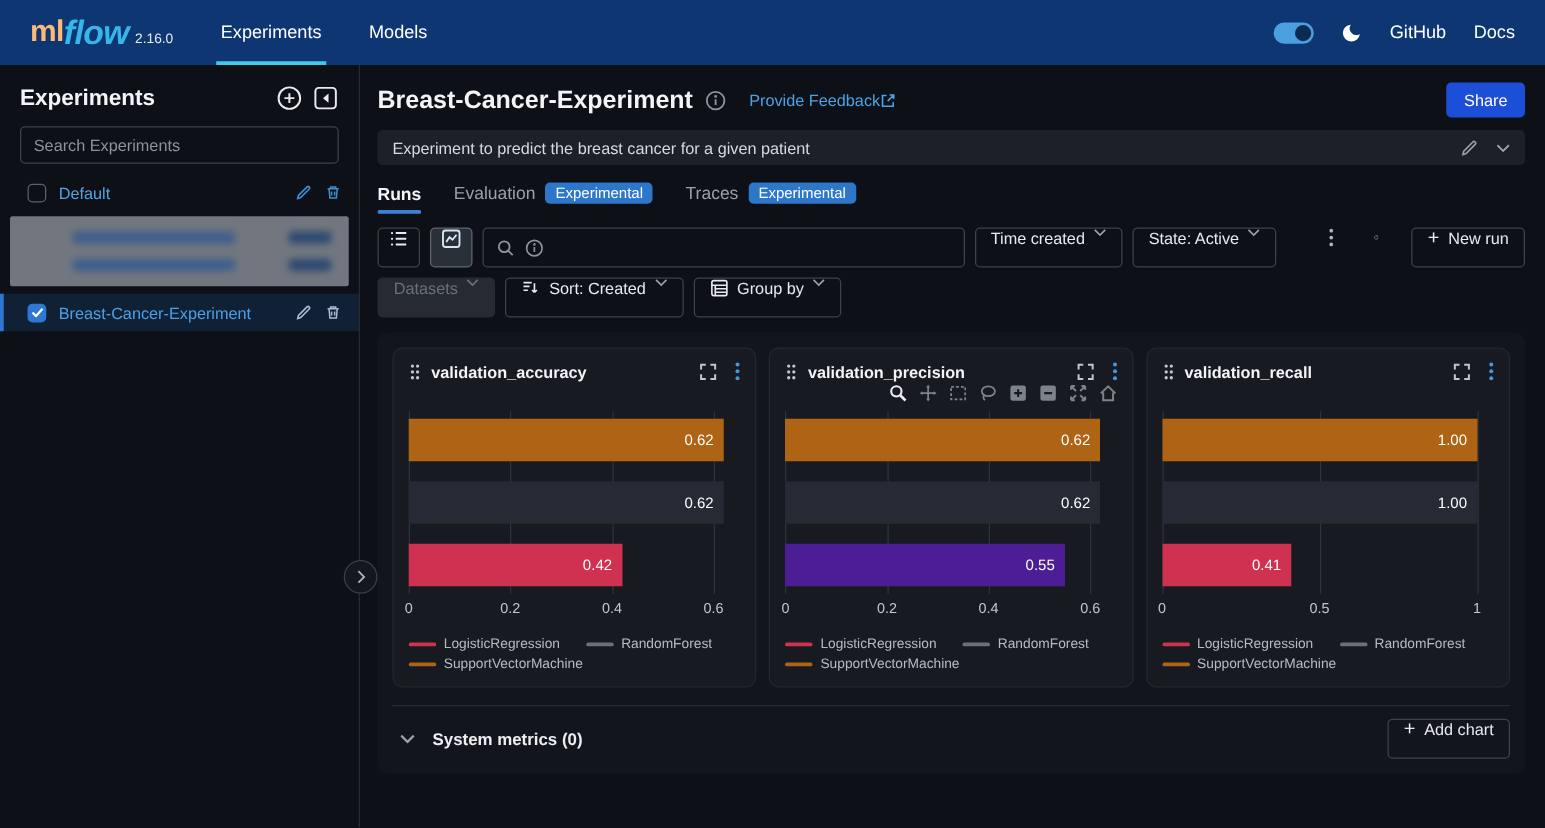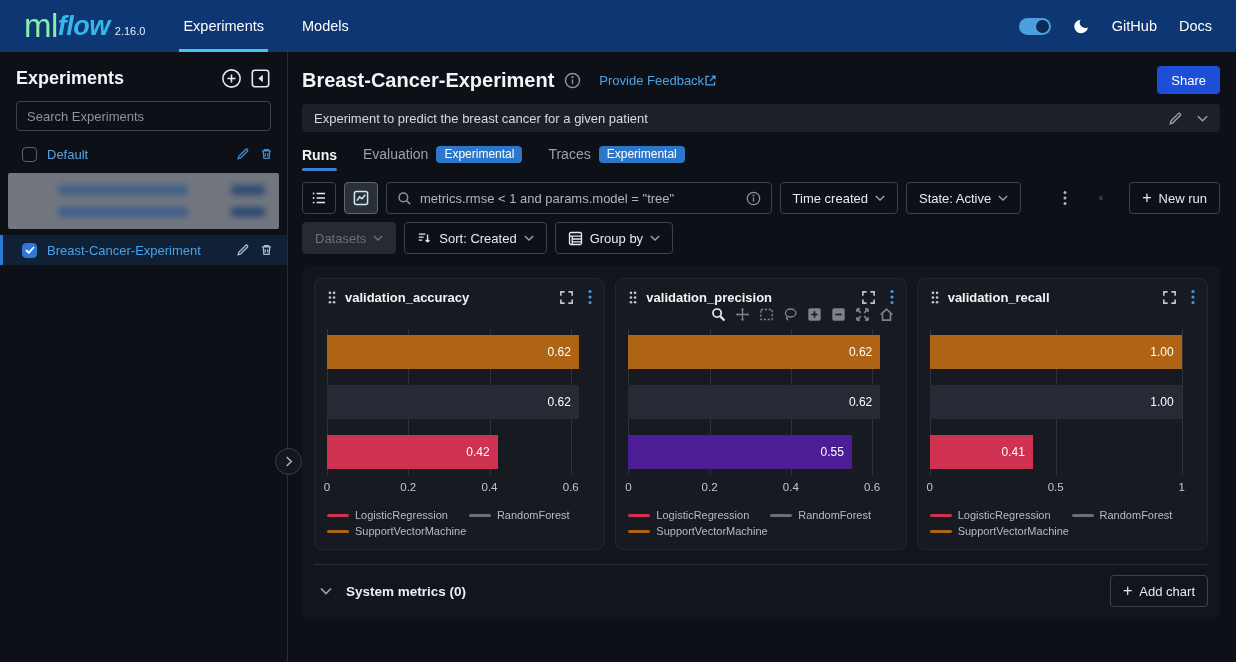--- a/index.html
+++ b/index.html
@@ -3,21 +3,21 @@
 <meta charset="utf-8">
 <style>
   * { margin:0; padding:0; box-sizing:border-box; }
   html,body { width:1236px; height:662px; overflow:hidden; }
   body { font-family:"Liberation Sans", sans-serif; background:#0d1117; color:#e8eaed; }
   svg { display:block; }
 
   
   .navbar { height:52px; background:#0d3673; display:flex; align-items:stretch; padding:0 24px; }
   .logo { display:flex; align-items:center; margin-right:38px; }
-  .logo-ml { font-size:33px; font-weight:400; color:#86efac; letter-spacing:-0.5px; }
+  .logo-ml { font-size:24px; font-weight:700; color:#fdba74; letter-spacing:-0.5px; }
   .logo-flow { font-size:27px; font-style:italic; font-weight:600; color:#36b6e9; letter-spacing:-0.5px; }
   .logo-ver { font-size:11px; color:#e7edf5; margin-left:5px; margin-top:10px; }
   .nav-tabs { display:flex; gap:38px; }
   .nav-tab { display:flex; align-items:center; font-size:14.5px; color:#ffffff; cursor:pointer; position:relative; }
   .nav-tab.active::after { content:""; position:absolute; left:-4px; right:-4px; bottom:0; height:3px; background:#43c9e8; }
   .nav-right { margin-left:auto; display:flex; align-items:center; gap:22px; }
   .toggle { width:32px; height:17px; border-radius:9px; background:#4b9fde; position:relative; cursor:pointer; }
   .toggle-knob { position:absolute; right:2px; top:2px; width:13px; height:13px; border-radius:50%; background:#0b2b55; }
   .nav-link { font-size:14.5px; color:#ffffff; cursor:pointer; }
 
@@ -54,21 +54,21 @@
   .share-btn { margin-left:auto; background:#1d4ed8; color:#fff; font-size:13px; border:none; border-radius:4px; height:28px; padding:0 14px; cursor:pointer; }
   .desc-bar { margin-top:10px; background:#1c2127; border-radius:4px; height:28px; display:flex; align-items:center; padding:0 12px; font-size:13px; color:#d7dade; }
   .desc-icons { margin-left:auto; display:flex; gap:14px; align-items:center; color:#9ba1a8; }
   .tabs { display:flex; align-items:center; gap:26px; margin-top:14px; border-bottom:1px solid transparent; }
   .tab { display:flex; align-items:flex-start; gap:8px; font-size:14px; color:#9ba1a8; padding-bottom:8px; cursor:pointer; position:relative; }
   .tab.active { color:#f2f4f6; font-weight:700; }
   .tab.active::after { content:""; position:absolute; left:0; right:0; bottom:0; height:3px; background:#3b82d6; border-radius:2px; }
   .badge { background:#2c77c9; color:#fff; font-size:12px; padding:1px 8px 2px 8px; border-radius:4px; font-weight:400; }
 
   .toolbar { display:flex; align-items:center; gap:8px; margin-top:10px; }
-  .btn { display:inline-flex; align-items:center; gap:7px; height:32px; padding:0 12px; border:1px solid #3d434c; border-radius:4px; color:#e8eaed; font-size:13px; background:transparent; cursor:pointer; white-space:nowrap; font-family:"Liberation Sans",sans-serif; }
+  .btn { display:inline-flex; align-items:flex-start; gap:7px; height:32px; padding:0 12px; border:1px solid #3d434c; border-radius:4px; color:#e8eaed; font-size:13px; background:transparent; cursor:pointer; white-space:nowrap; font-family:"Liberation Sans",sans-serif; }
   .icon-btn { width:34px; padding:0; justify-content:center; }
   .icon-btn.active { background:#2a3038; border-color:#5d6670; color:#d5e6f5; }
   .ghost { border:none; width:28px; }
   .searchbox { flex:1; display:flex; align-items:center; gap:8px; height:32px; border:1px solid #3d434c; border-radius:4px; padding:0 10px; color:#8d939b; min-width:0; }
   .searchbox input { flex:1; background:transparent; border:none; outline:none; color:#aeb5bc; font-size:13px; font-family:"Liberation Sans",sans-serif; min-width:0; }
   .toolbar2 { display:flex; align-items:center; gap:8px; margin-top:8px; }
   .btn.disabled { background:#262b33; border-color:#262b33; color:#6a7079; cursor:default; }
 
   
   .panel { margin-top:12px; background:#12161c; border-radius:8px; padding:12px; }
@@ -268,21 +268,20 @@
         <svg width="16" height="16" viewBox="0 0 16 16" fill="none" stroke="#d5e6f5" stroke-width="1.5">
             <rect x="1.4" y="1.4" width="13.2" height="13.2" rx="2"></rect>
             <path d="M4 10.6 L6.6 6.8 L9 8.8 L12.2 4.8"></path>
           </svg>
       </button>
       <div class="searchbox">
         <svg width="15" height="15" viewBox="0 0 16 16" fill="none" stroke="#8d939b" stroke-width="1.6">
             <circle cx="6.8" cy="6.8" r="4.6"></circle>
             <path d="M10.3 10.3 L14 14"></path>
           </svg>
-        <input value="metrics.rmse &lt; 1 and params.model = &quot;tree&quot;" style="">
         <svg width="15" height="15" viewBox="0 0 16 16" fill="none" stroke="#8d939b" stroke-width="1.4">
             <circle cx="8" cy="8" r="6.6"></circle>
             <path d="M8 7 V11.2"></path>
             <circle cx="8" cy="4.8" r="0.4" fill="#8d939b"></circle>
           </svg>
       </div>
       <button class="btn">
         <span>Time created</span>
         <svg width="10" height="6" viewBox="0 0 12 7">
             <path d="M1 1 L6 6 L11 1" fill="none" stroke="#9ba1a8" stroke-width="1.6"></path>

